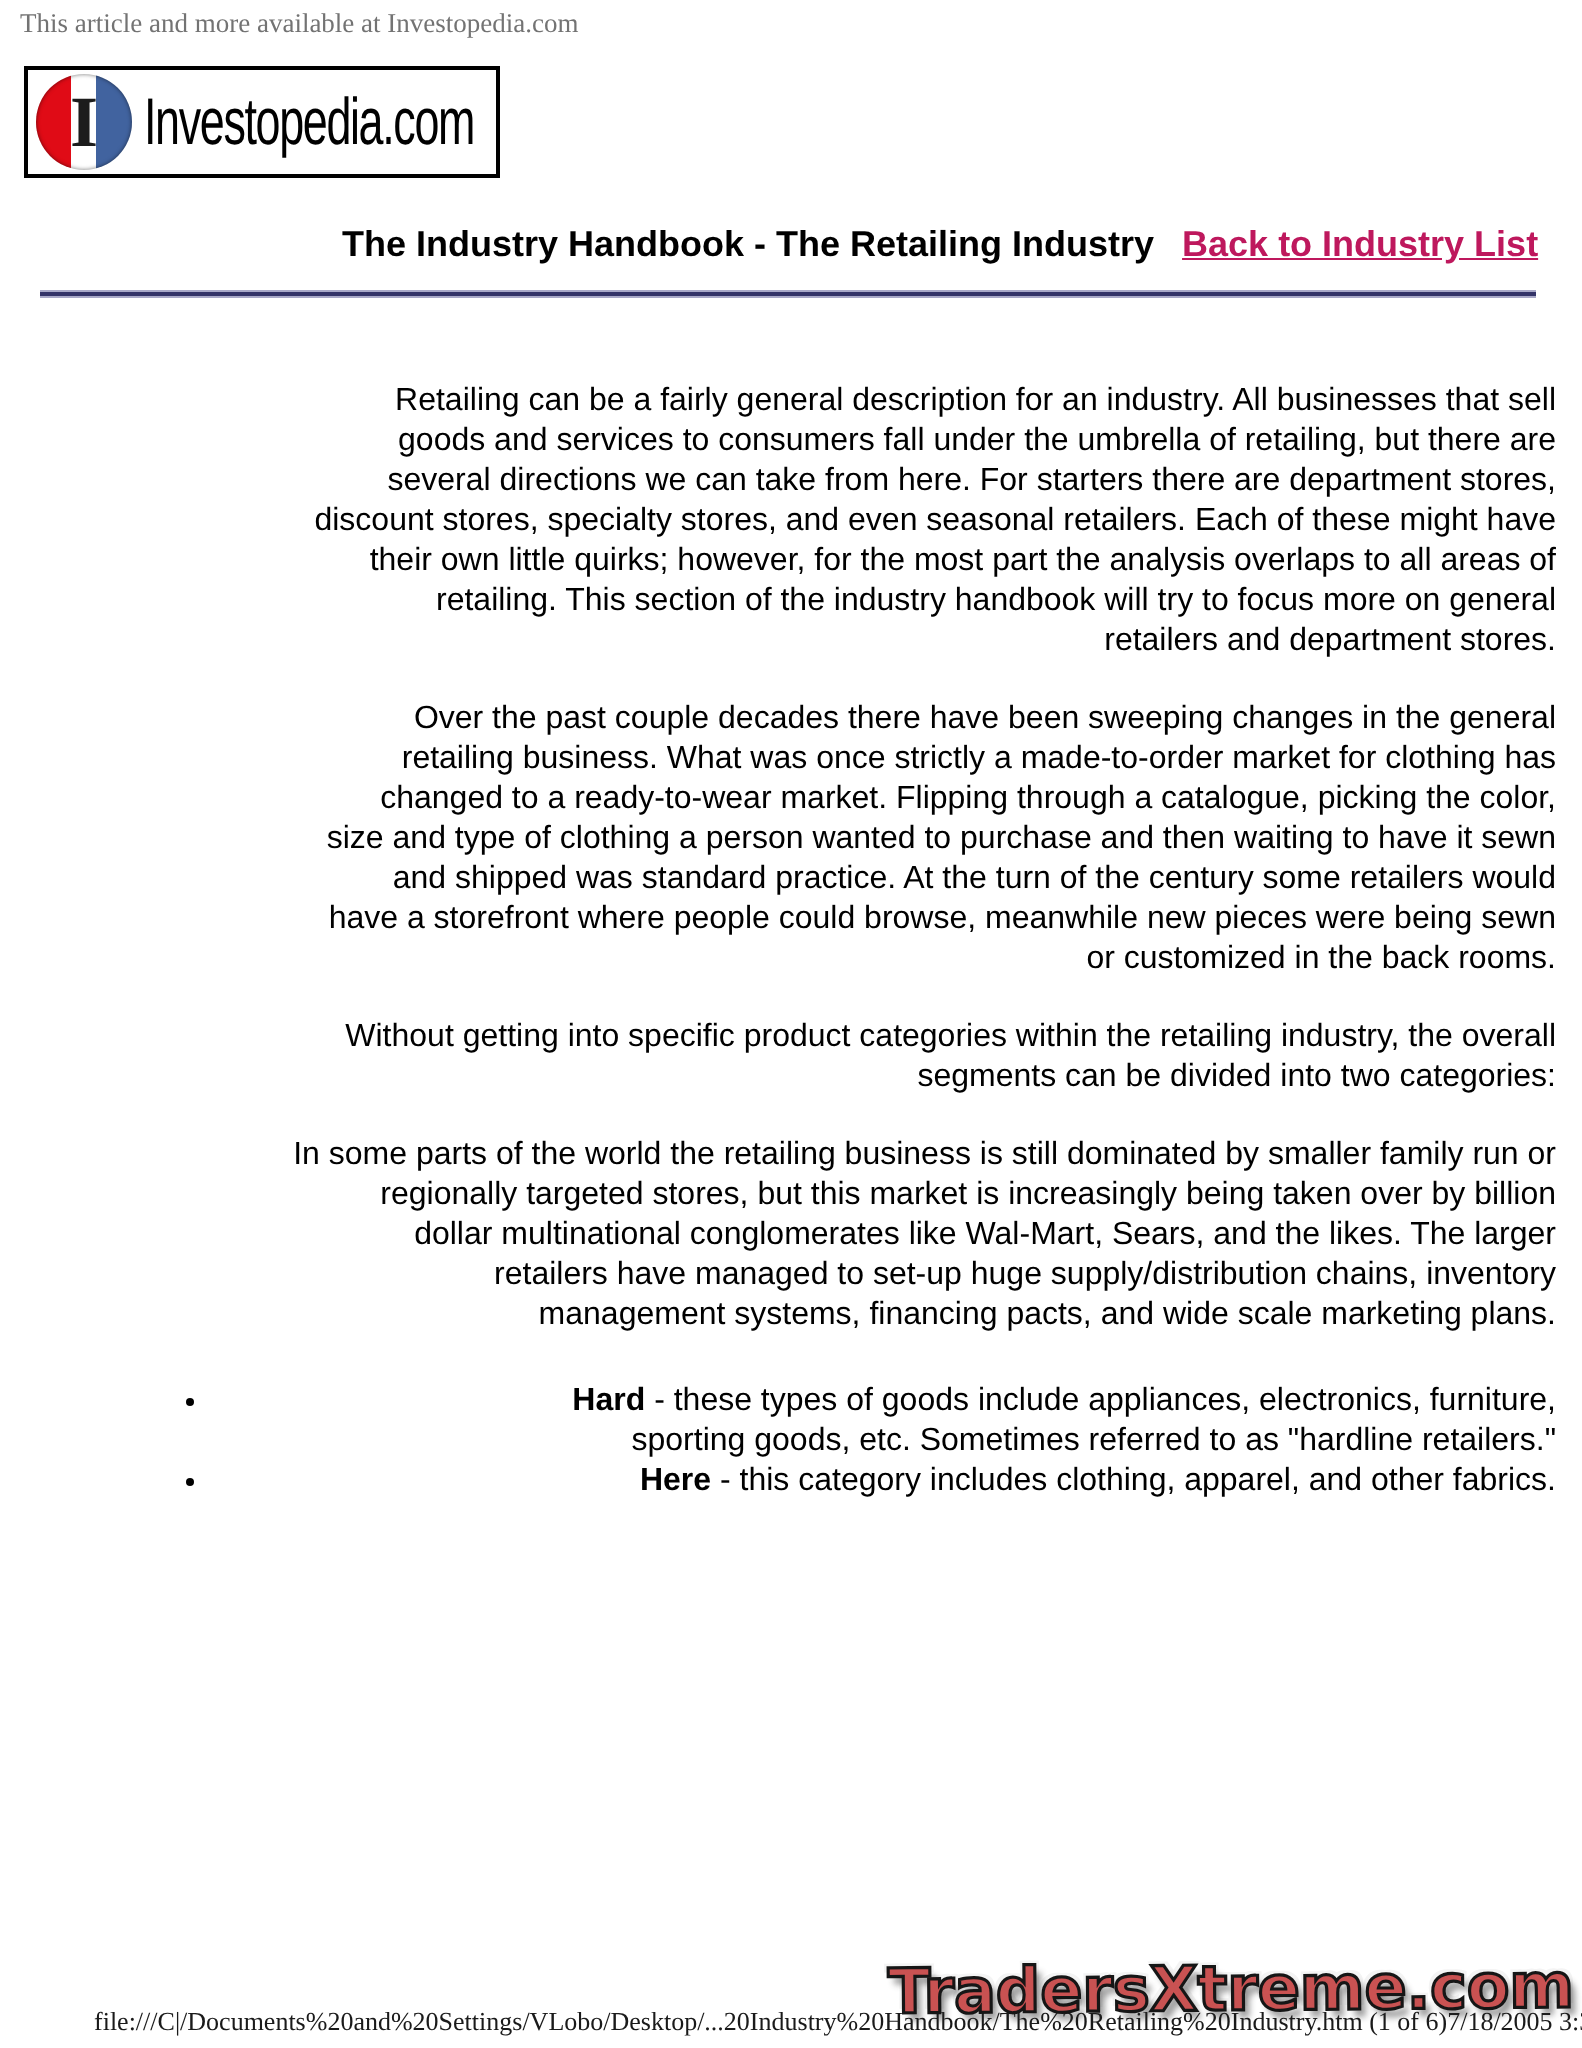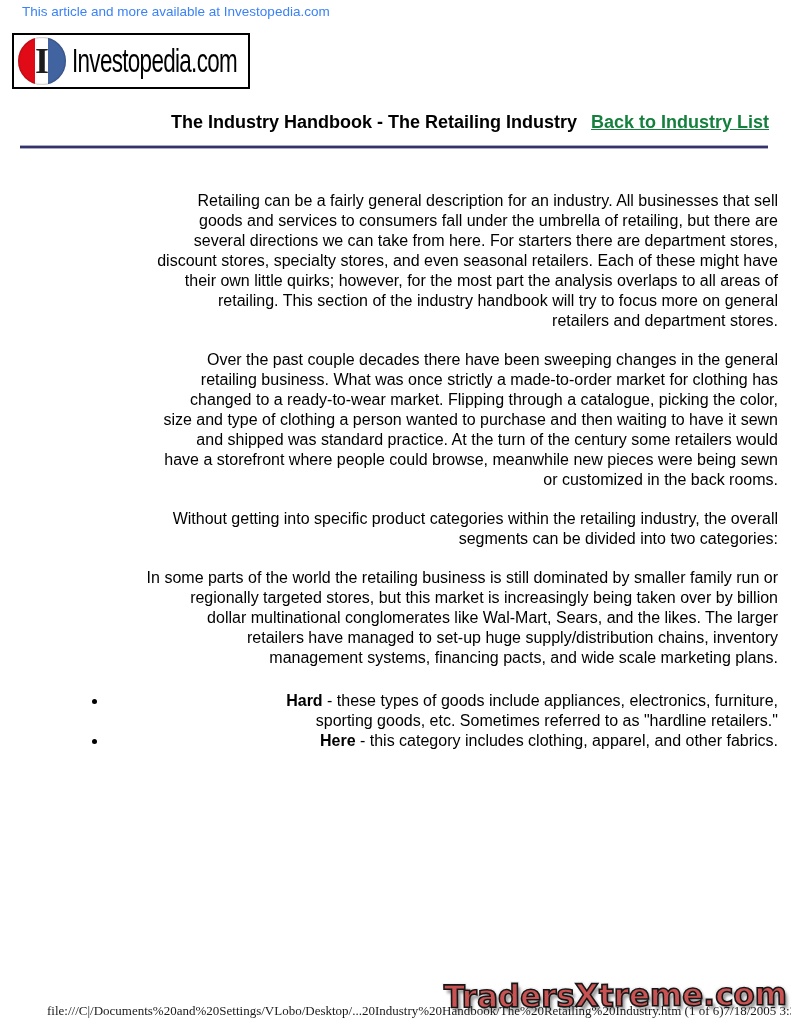--- a/index.html
+++ b/index.html
@@ -7,23 +7,23 @@
   .page {
     position:relative;
     width:791px; height:1024px;
     background:#fff;
     margin:0 auto;
     overflow:hidden;
     font-family:"Liberation Sans", sans-serif;
     color:#000;
   }
   .top-note {
-    position:absolute; top:4px; left:22px;
-    font-family:Liberation Sans, sans-serif;
-    font-size:13.5px; color:#3b82f6;
+    position:absolute; top:4px; left:10px;
+    font-family:Liberation Serif, serif;
+    font-size:13.5px; color:#737373;
   }
   .wm-tc4s {
     position:absolute; top:4px; right:6px;
     font-family:"Liberation Sans", sans-serif;
     font-size:40px; font-weight:bold; letter-spacing:0px;
     background:linear-gradient(180deg,#161616 25%,#4a3a3a 60%,#936a6a 100%);
     -webkit-background-clip:text; background-clip:text;
     color:transparent;
   }
   .logo-box {
@@ -50,21 +50,21 @@
     letter-spacing:-1px; white-space:nowrap;
     transform:scaleX(0.68); transform-origin:left center;
     margin-left:6px;
   }
   .title-row {
     position:absolute; top:112px; left:171px; right:10px;
     font-size:18px; font-weight:bold; white-space:nowrap;
   }
   .page-title { color:#000; }
   .back-link {
-    color:#15803d; text-decoration:underline; margin-left:14px;
+    color:#be185d; text-decoration:underline; margin-left:14px;
     cursor:pointer;
   }
   .rule {
     position:absolute; top:145px; left:20px; width:748px; height:4px;
     background:#343468;
     border-top:1px solid #a9a9c8; border-bottom:1px solid #a9a9c8;
   }
   .article {
     position:absolute; top:191px; left:18px; width:760px;
     font-size:16px; line-height:20px;text-align:right;

